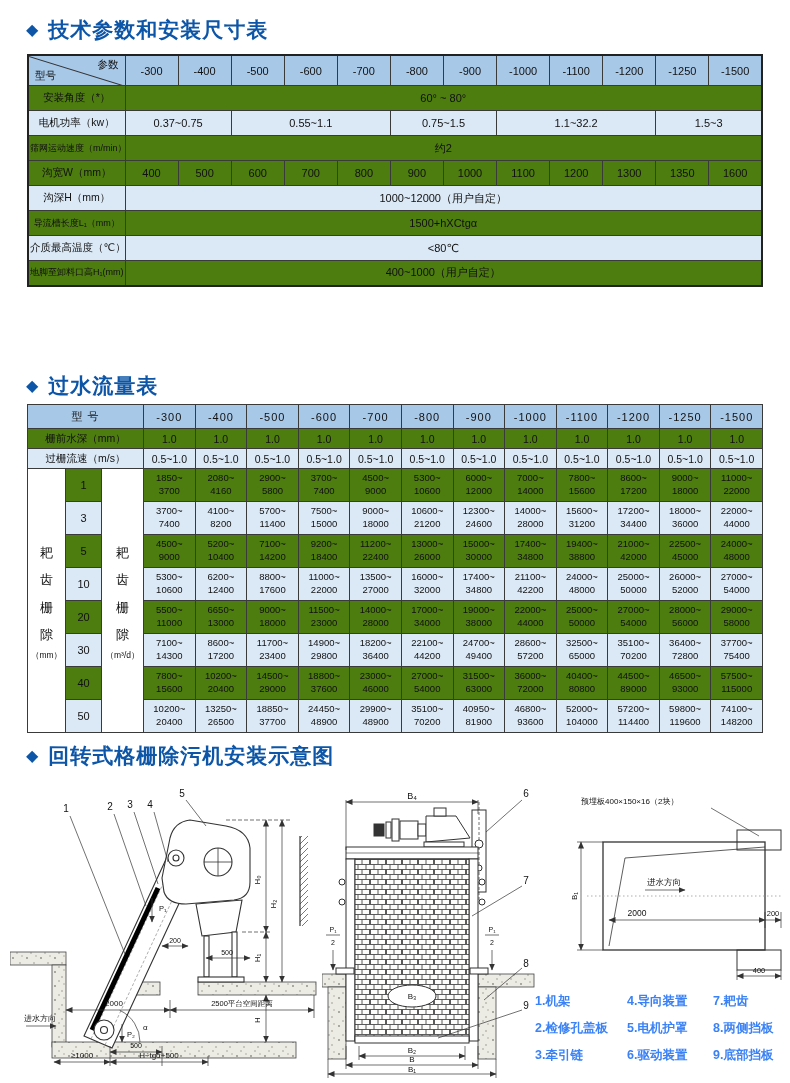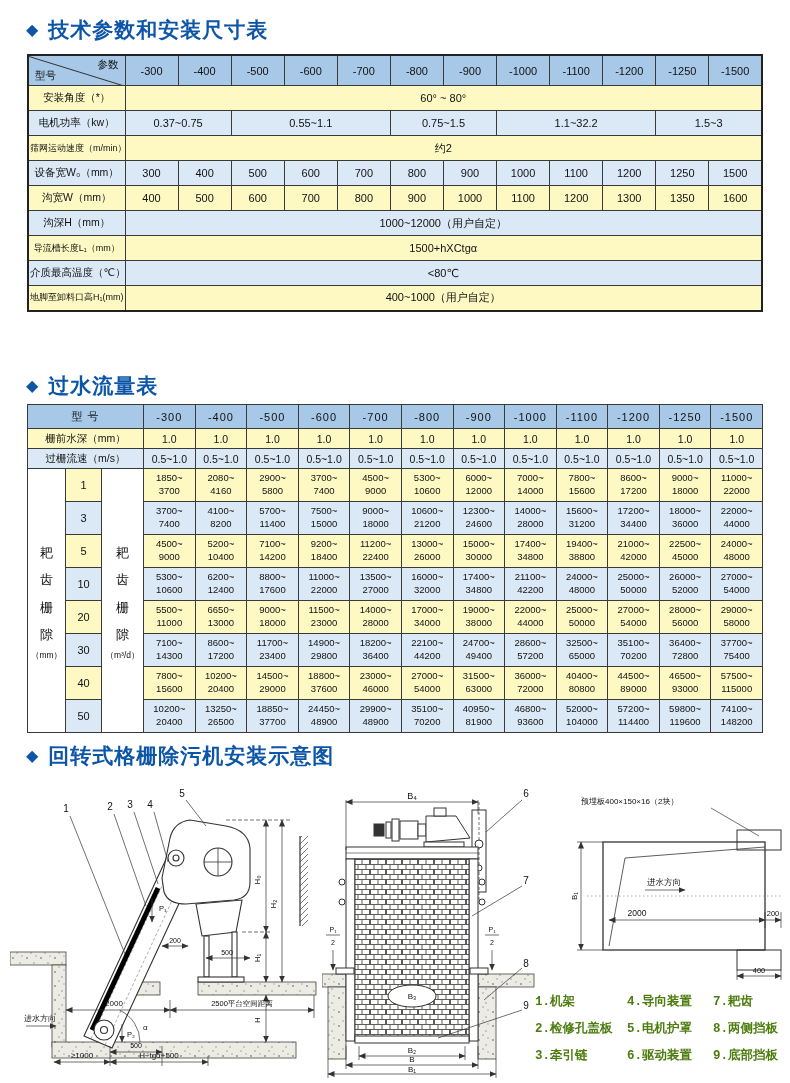--- a/index.html
+++ b/index.html
@@ -1,21 +1,21 @@
 <!DOCTYPE html>
 <html><head>
 <meta charset="utf-8">
 <style>
   html,body{margin:0;padding:0;background:#fff;}
   .wrap{position:relative;width:790px;height:1083px;background:#fff;overflow:hidden;
         font-family:"Liberation Sans","DejaVu Sans",sans-serif;color:#111;}
   .sec-title{position:absolute;left:26px;display:flex;align-items:center;gap:9px;
              color:#0d56a7;font-weight:bold;font-size:21px;letter-spacing:1px;}
   .sec-title .diamond{font-size:16px;line-height:1;}
-  table{border-collapse:collapse;table-layout:fixed;background:#fef9c3;}
+  table{border-collapse:collapse;table-layout:fixed;background:#4d7c0f;}
   td{border:1px solid #3a3a3a;text-align:center;vertical-align:middle;padding:0 1px;overflow:hidden;}
   .t1{position:absolute;left:27px;top:54px;width:736px;border:2px solid #222;}
   .t2{position:absolute;left:27px;top:404px;width:736px;border:1px solid #eab308;}
   tr.hdr td{background:#a8c8e8;font-size:11px;height:29px;}
   .t1 tr{height:25px;}
   .t1 td{font-size:11px;}
   .t1 .lbl{font-size:10.5px;white-space:nowrap;text-align:center;}
   .t1 .lbl.sm{font-size:9px;}
   tr.alt td{background:#dbe9f6;}
   .corner{position:relative;background:#a8c8e8;}
@@ -30,21 +30,21 @@
   .t2 .val{font-size:9.5px;line-height:1.35;white-space:pre-line;}
   .t2 .gap{font-size:11px;}
   .t2 .vlab{background:#fff !important;margin-top:10px;}
   .vchars{display:block;width:14px;margin:0 auto;word-break:break-all;font-size:13px;line-height:2.1;}
   .vunit{display:block;font-size:8.5px;white-space:nowrap;margin-top:2px;}
   .dg{position:absolute;}
   .dg svg text{font-family:"Liberation Sans","DejaVu Sans",sans-serif;fill:#111;}
   .legend{position:absolute;left:535px;top:988px;width:250px;display:grid;
           grid-auto-flow:column;grid-template-rows:repeat(3,27px);
           grid-template-columns:92px 86px 72px;align-items:center;
-          font-size:12.5px;font-weight:bold;color:#4d7c0f;font-family:Liberation Mono, monospace;}
+          font-size:12.5px;font-weight:bold;color:#3b82f6;}
 </style>
 </head>
 <body>
 
 <div class="wrap">
 
   <div class="sec-title" style="top:16px;">
     <span class="diamond">◆</span>
     <span>技术参数和安装尺寸表</span>
   </div>
@@ -81,35 +81,20 @@
       <td class="lbl">电机功率（kw）</td>
       <td colspan="2">0.37~0.75</td>
       <td colspan="3">0.55~1.1</td>
       <td colspan="2">0.75~1.5</td>
       <td colspan="3">1.1~32.2</td>
       <td colspan="2">1.5~3</td>
     </tr>
     <tr>
       <td class="lbl sm">筛网运动速度（m/min）</td>
       <td colspan="12">约2</td>
-    </tr>
-    <tr class="alt">
-      <td class="lbl">设备宽W₀（mm）</td>
-      <td>300</td>
-      <td>400</td>
-      <td>500</td>
-      <td>600</td>
-      <td>700</td>
-      <td>800</td>
-      <td>900</td>
-      <td>1000</td>
-      <td>1100</td>
-      <td>1200</td>
-      <td>1250</td>
-      <td>1500</td>
     </tr>
     <tr>
       <td class="lbl">沟宽W（mm）</td>
       <td>400</td>
       <td>500</td>
       <td>600</td>
       <td>700</td>
       <td>800</td>
       <td>900</td>
       <td>1000</td>

